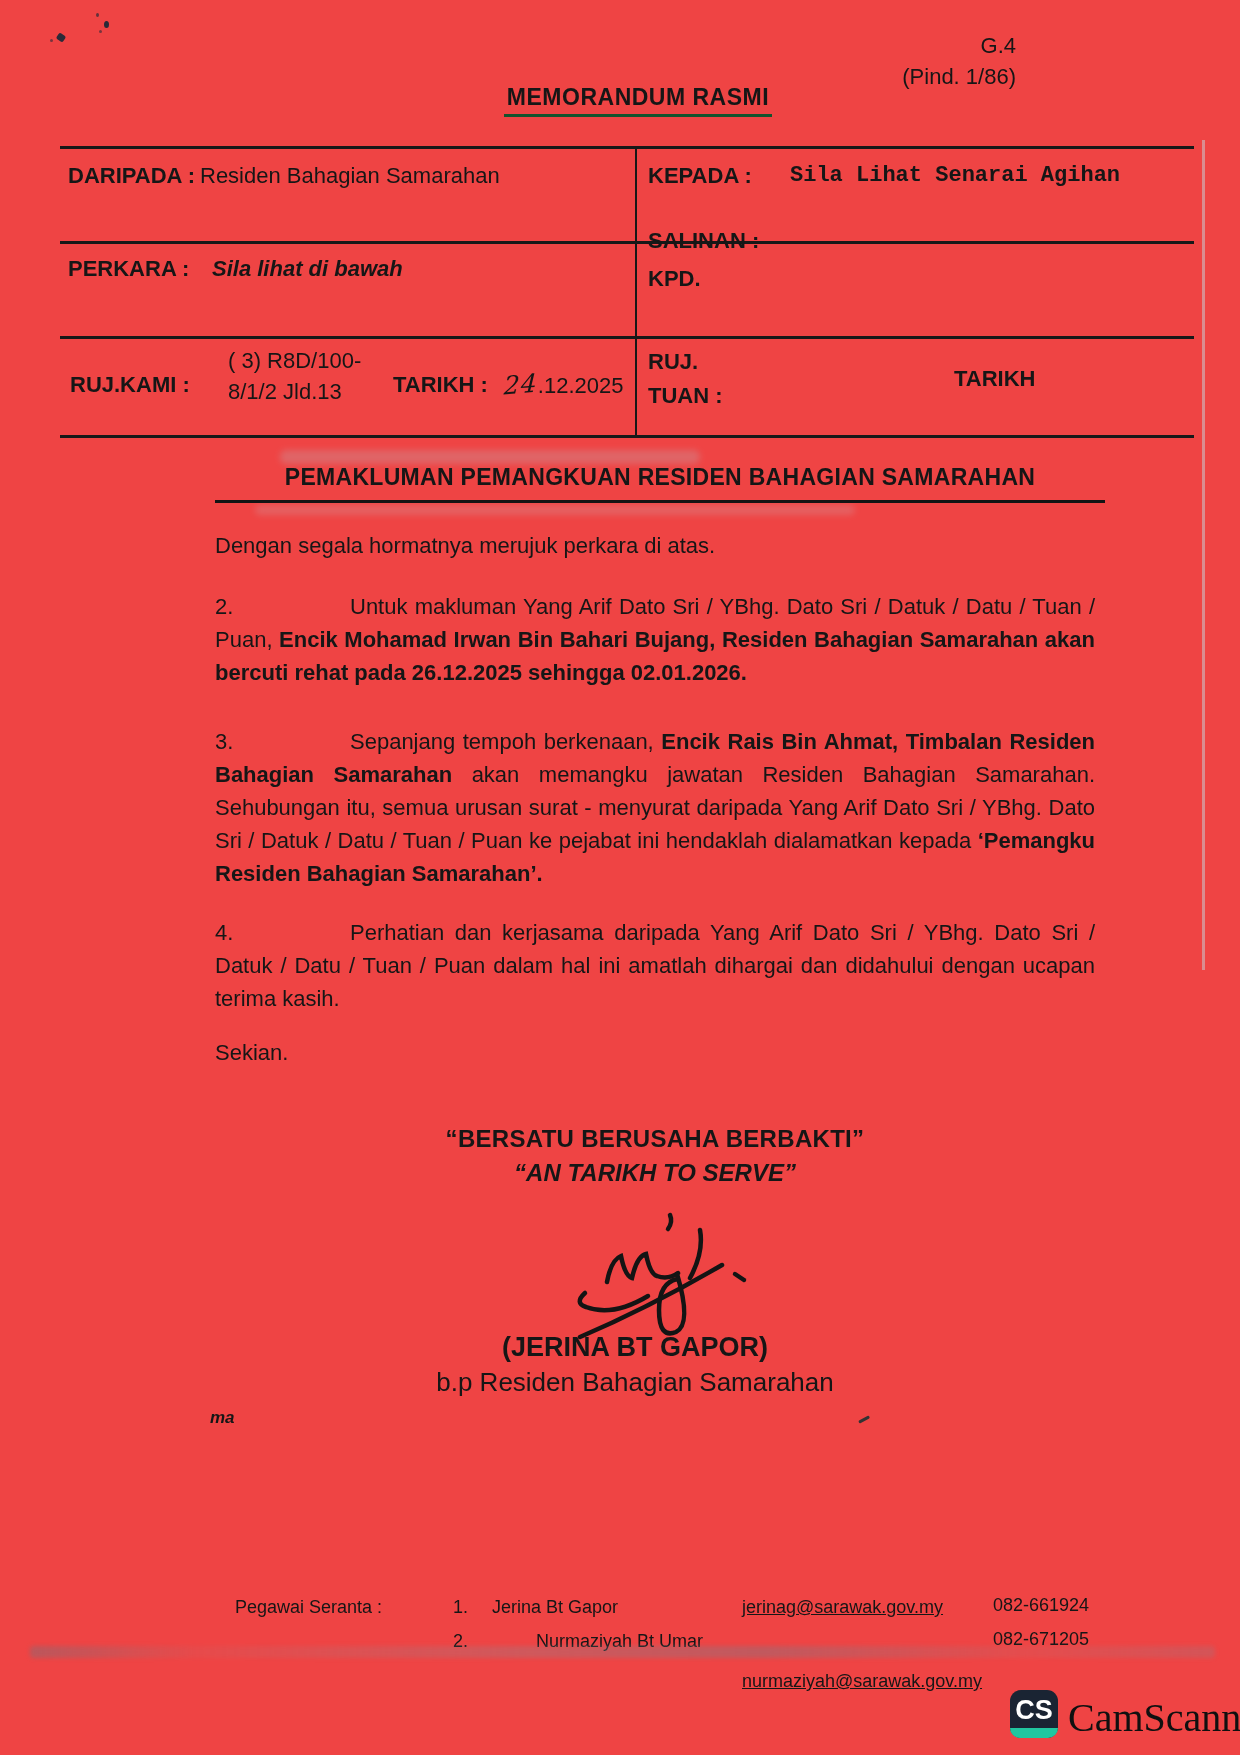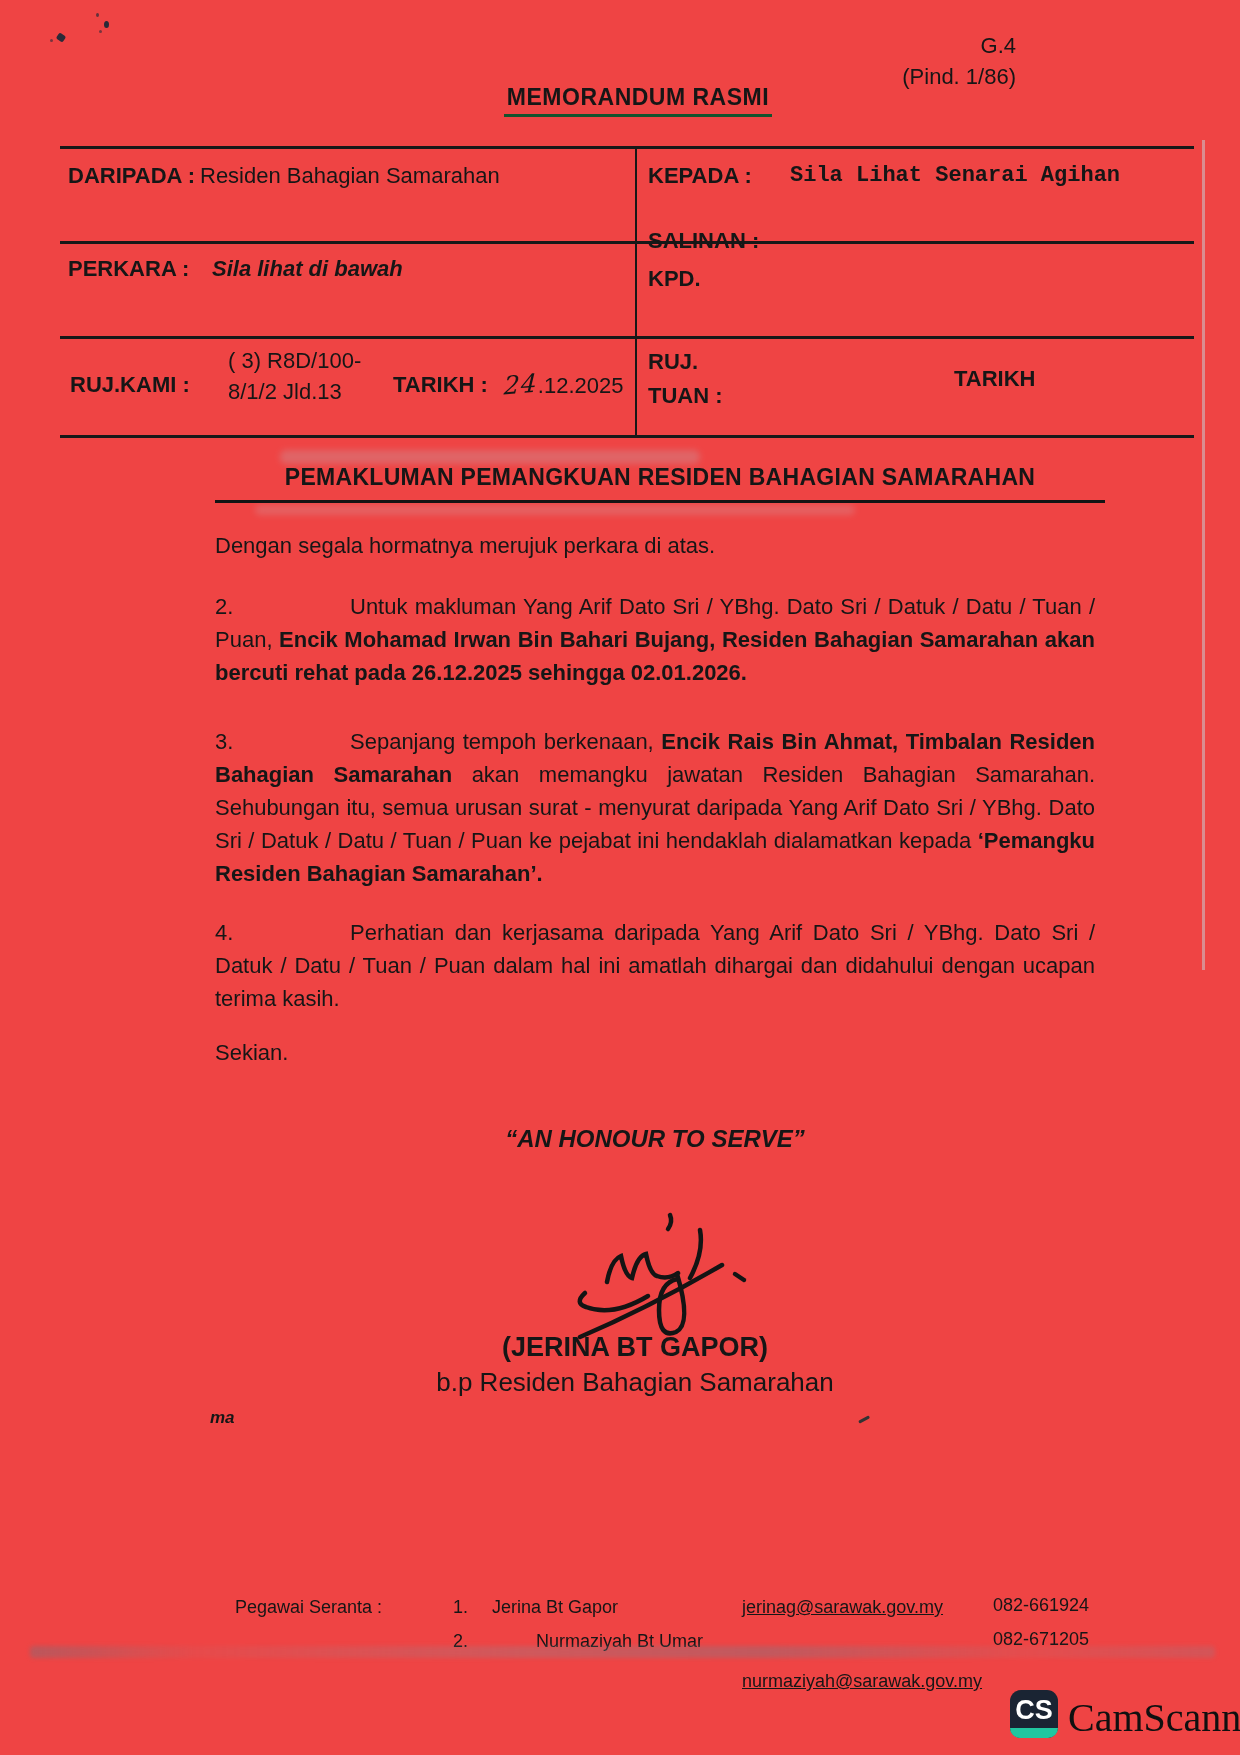--- a/index.html
+++ b/index.html
@@ -173,21 +173,22 @@
 
   <div class="body-block">
     <p class="opening">Dengan segala hormatnya merujuk perkara di atas.</p>
     <p class="para p2"><span class="pnum">2.</span><span>Untuk makluman Yang Arif Dato Sri / YBhg. Dato Sri / Datuk / Datu / Tuan / Puan, </span><span class="b">Encik Mohamad Irwan Bin Bahari Bujang, Residen Bahagian Samarahan akan bercuti rehat pada 26.12.2025 sehingga 02.01.2026.</span></p>
     <p class="para p3"><span class="pnum">3.</span><span>Sepanjang tempoh berkenaan, </span><span class="b">Encik Rais Bin Ahmat, Timbalan Residen Bahagian Samarahan</span><span> akan memangku jawatan Residen Bahagian Samarahan. Sehubungan itu, semua urusan surat - menyurat daripada Yang Arif Dato Sri / YBhg. Dato Sri / Datuk / Datu / Tuan / Puan ke pejabat ini hendaklah dialamatkan kepada </span><span class="b">‘Pemangku Residen Bahagian Samarahan’.</span></p>
     <p class="para p4"><span class="pnum">4.</span><span>Perhatian dan kerjasama daripada Yang Arif Dato Sri / YBhg. Dato Sri / Datuk / Datu / Tuan / Puan dalam hal ini amatlah dihargai dan didahului dengan ucapan terima kasih.</span></p>
     <p class="closing">Sekian.</p>
   </div>
 
   <div class="slogan">
-    <div class="l2">“AN HONOUR TO SERVE”</div>
+    <div class="l1">“BERSATU BERUSAHA BERBAKTI”</div>
+    <div class="l2">“AN TARIKH TO SERVE”</div>
   </div>
 
   <svg class="sig-svg" width="210" height="145" viewBox="0 0 210 145">
     <g fill="none" stroke="#141414" stroke-width="4.5" stroke-linecap="round">
       <path d="M115,10 q3,7 -2,14"></path>
       <path d="M145,25 q4,22 -10,48"></path>
       <path d="M52,77 q4,-22 14,-26 q4,20 11,22 q5,-22 14,-24 q4,20 11,22 q11,4 21,-3"></path>
       <path d="M122,69 q15,50 -1,58 q-17,7 -17,-22 q0,-27 18,-31"></path>
       <path d="M30,88 q-11,10 1,14 q27,10 62,-11"></path>
       <path d="M25,132 Q95,102 167,60"></path>

